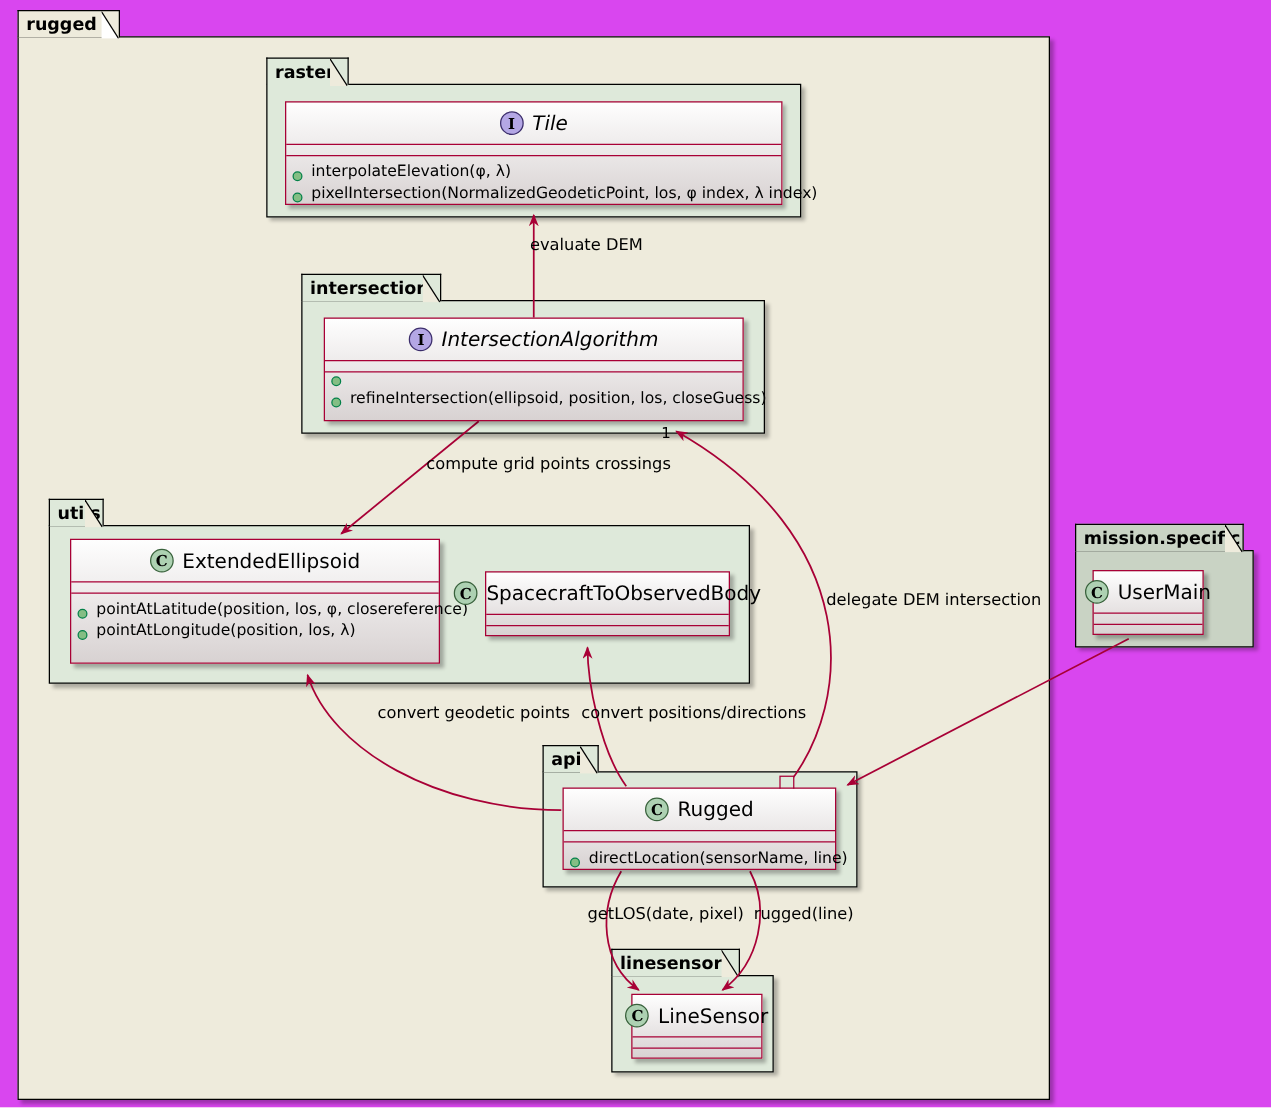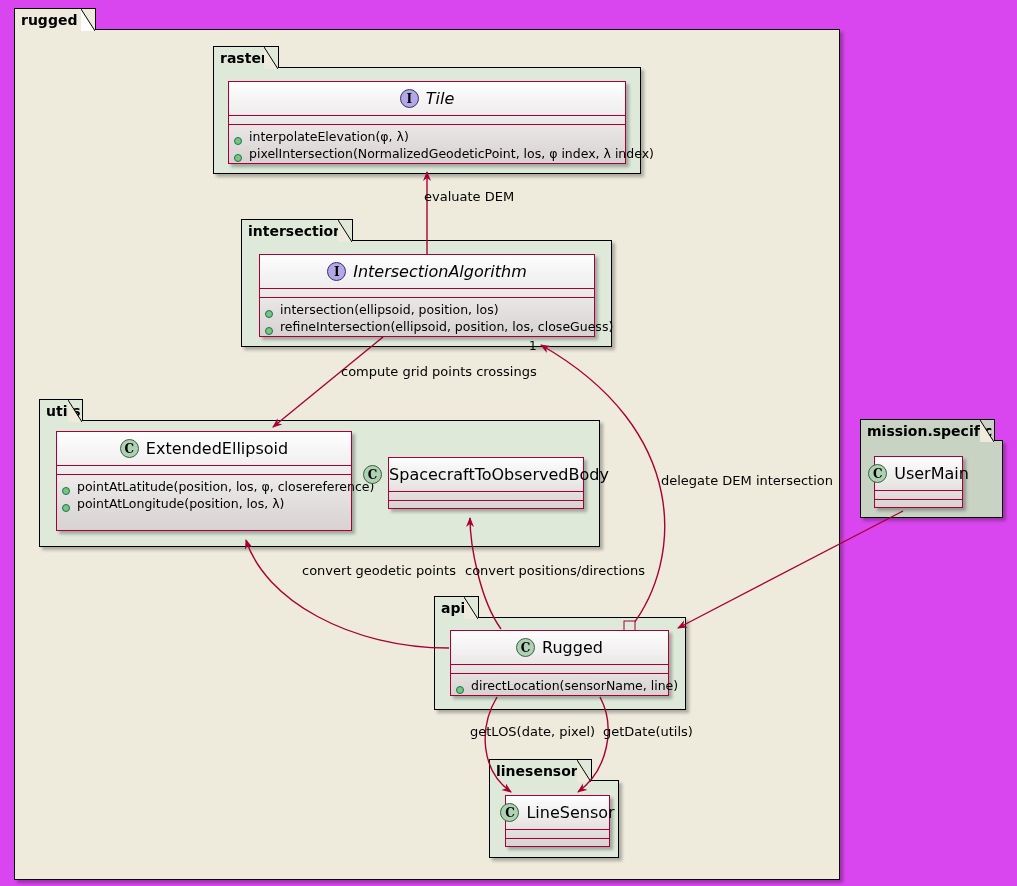--- a/index.html
+++ b/index.html
@@ -225,21 +225,20 @@
 
   <div class="cls" style="left:259px; top:254px; width:336px; height:83px;">
     <div class="cls-header">
       <span class="badge iface">I</span>
       <span class="cls-name abstract">IntersectionAlgorithm</span>
     </div>
     <div class="cls-sep"></div>
     <div class="cls-members">
       <div class="member">
         <span class="vis-dot"></span>
-        <span>intersection(ellipsoid, position, los)</span>
       </div>
       <div class="member">
         <span class="vis-dot"></span>
         <span>refineIntersection(ellipsoid, position, los, closeGuess)</span>
       </div>
     </div>
   </div>
 
   <div class="pkg pkg-inner" style="left:39px; top:399px; width:561px; height:148px; z-index:2;">
     <div class="pkg-tab" style="width:44px;">
@@ -400,15 +399,15 @@
   <div class="edge-label" style="left:661px; top:473px;">delegate DEM intersection</div>
 
   <div class="edge-mult" style="left:529px; top:339px;">1</div>
 
   <div class="edge-label" style="left:302px; top:563px;">convert geodetic points</div>
 
   <div class="edge-label" style="left:465px; top:563px;">convert positions/directions</div>
 
   <div class="edge-label" style="left:470px; top:724px;">getLOS(date, pixel)</div>
 
-  <div class="edge-label" style="left:603px; top:724px;">getDate(utils)</div>
+  <div class="edge-label" style="left:603px; top:724px;">rugged(line)</div>
 
 </div>
 
 </body></html>

